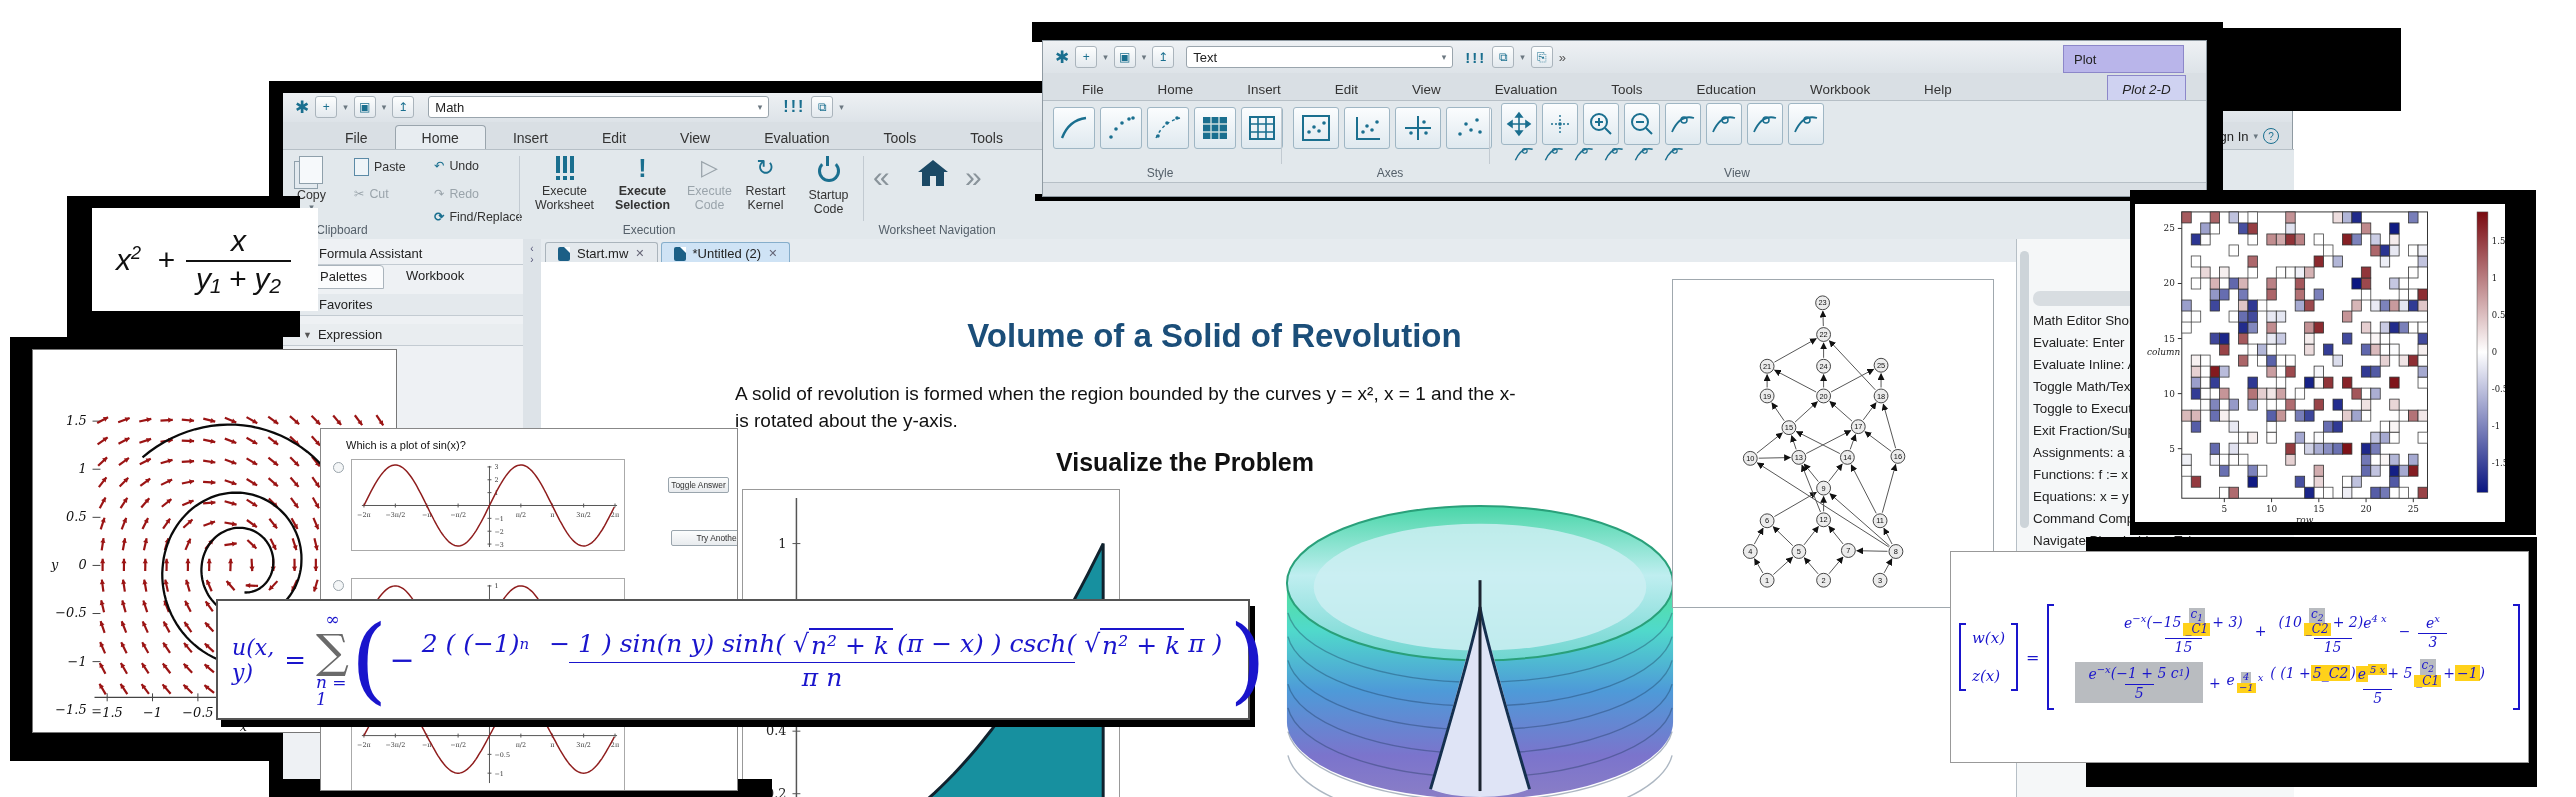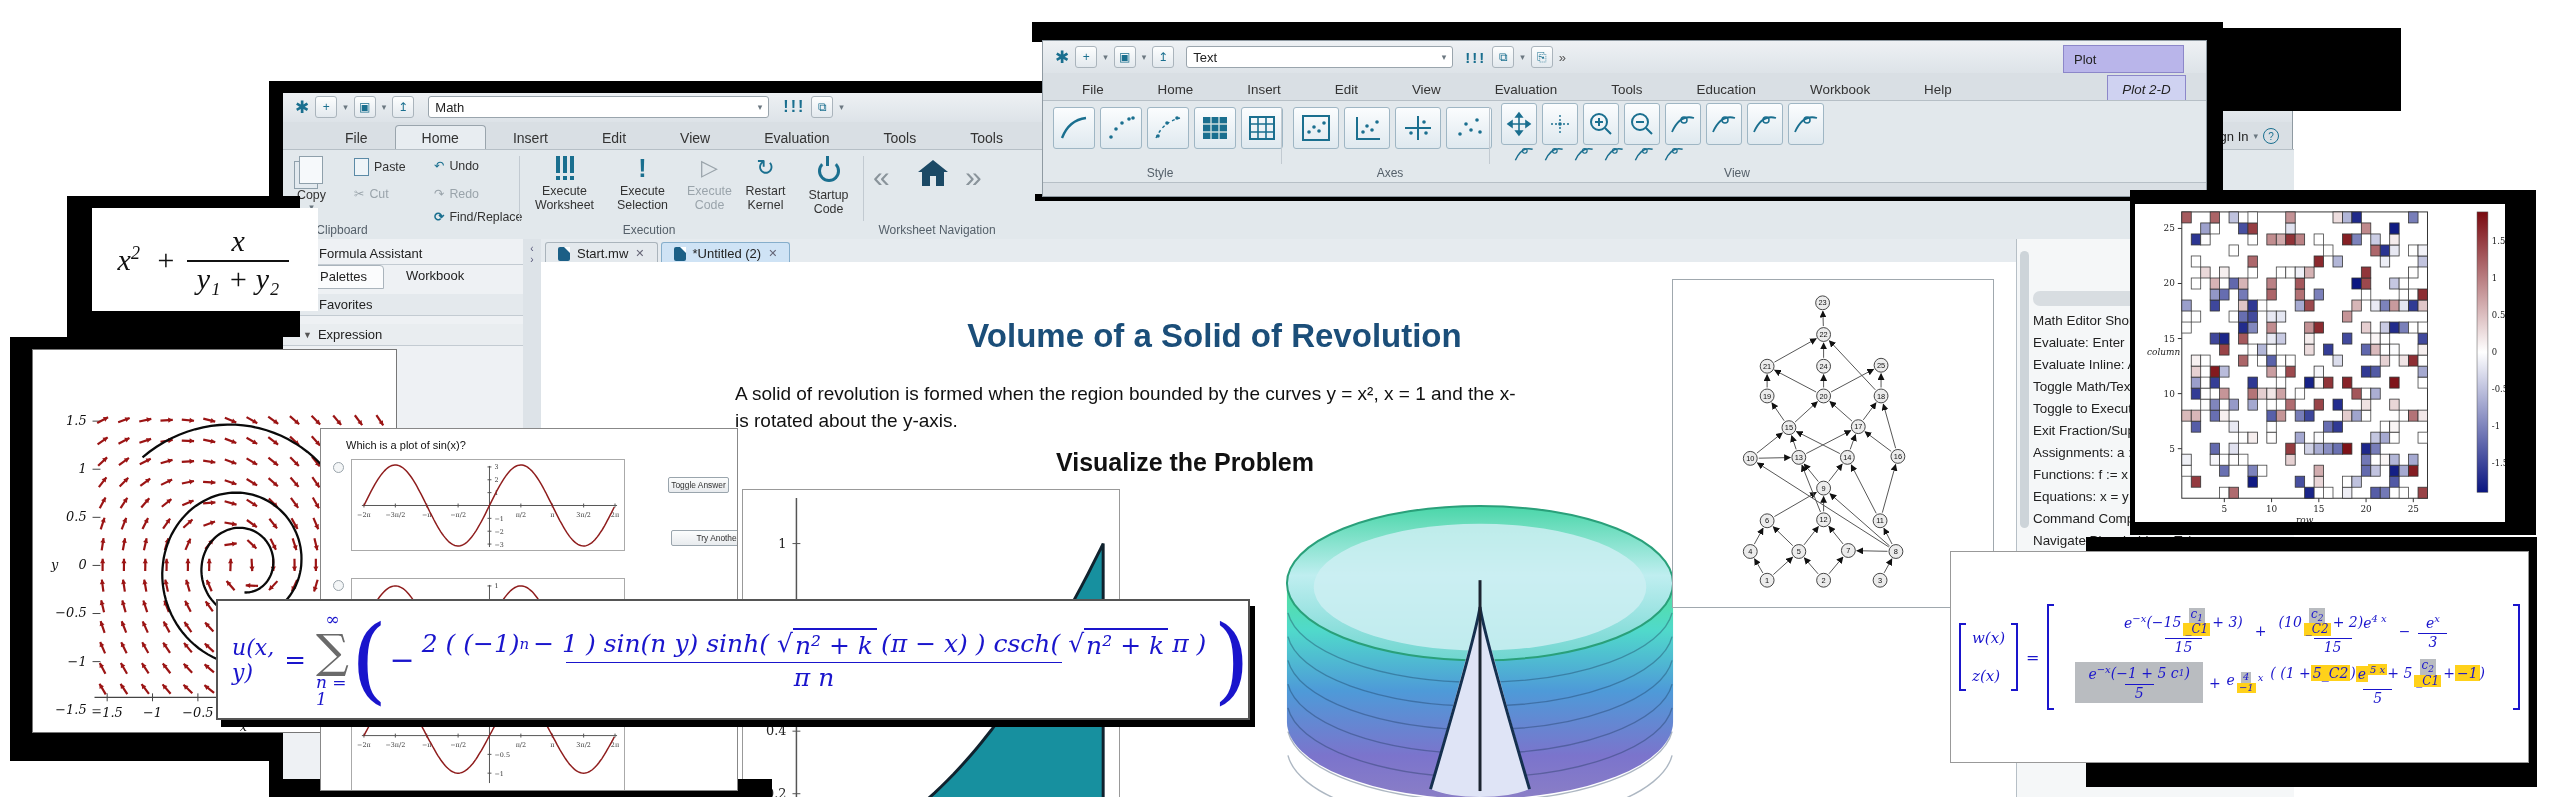--- a/index.html
+++ b/index.html
@@ -37,21 +37,21 @@
   .power{width:16px;height:16px;border:3px solid #1a6f8f;border-radius:50%;border-top-color:transparent;position:relative;}
   .power:after{content:"";position:absolute;left:5px;top:-7px;width:3px;height:10px;background:#1a6f8f;}
   .docico{width:12px;height:14px;background:#1b5f86;border-radius:2px;position:relative;}
   .docico:after{content:"";position:absolute;right:0;top:0;border:3px solid #fff;border-left-color:transparent;border-bottom-color:transparent;}
   .doctab{display:flex;align-items:center;gap:7px;padding:3px 12px;font-size:13px;border:1px solid #aab4bc;
           border-bottom:none;background:#e4e9ed;border-radius:3px 3px 0 0;}
   .doctab.active{background:#cfe3f5;border-color:#86aecb;}
   .srow{position:absolute;left:0;right:0;border-bottom:1px solid #c3cbd2;background:#eef1f4;
         font-size:13px;display:flex;align-items:center;padding-left:36px;box-sizing:border-box;}
   .card{position:absolute;background:#fff;box-sizing:border-box;}
-  .serif{font-family:Liberation Serif, serif;}
+  .serif{font-family:Liberation Sans, sans-serif;}
   .mathblue{color:#1a15cc;font-family:"DejaVu Serif",serif;font-style:italic;}
   .hl{background:#ffd11a;padding:0 2px;color:#1a15cc;}
   .gr{background:#b9bcc0;padding:0 2px;color:#1a15cc;}
   .stack{display:inline-flex;flex-direction:column;align-items:center;line-height:1.05;font-size:12px;vertical-align:middle;margin:0 2px;}
   .frac{display:inline-flex;flex-direction:column;align-items:center;vertical-align:middle;margin:0 3px;}
   .frac .num{display:flex;align-items:center;padding:0 4px;}
   .frac .den{border-top:1.5px solid #1a15cc;padding:0 10px;margin-top:2px;text-align:center;}
   .sqbr{width:7px;align-self:stretch;border:2px solid #1a15cc;box-sizing:border-box;}
   .sqbr.l{border-right:none;}  .sqbr.r{border-left:none;}
   .sqrt{border-top:2.2px solid #1a15cc;padding:1px 4px 0 2px;}
@@ -132,21 +132,21 @@
         <span class="teal" style="font-weight:bold;">⟳</span>
           <span>Find/Replace</span>
         </div>
       <div class="gsep" style="left:236px;"></div>
       <div class="rbtn" style="left:251px;top:6px;width:61px;">
         <span class="execbars"></span>
         <span style="margin-top:4px;text-align:center;line-height:1.15;">Execute Worksheet</span>
         </div>
       <div class="rbtn" style="left:329px;top:6px;width:61px;">
         <span class="teal" style="font-size:25px;font-weight:bold;line-height:24px;">!</span>
-        <span style="margin-top:4px;text-align:center;line-height:1.15;">Execute Selection</span>
+        <span style="margin-top:4px;text-align:center;line-height:1.15;font-weight:bold;">Execute Selection</span>
         </div>
       <div class="rbtn gray" style="left:398px;top:6px;width:57px;">
         <span style="font-size:22px;line-height:24px;">▷</span>
         <span style="margin-top:4px;text-align:center;line-height:1.15;">Execute Code</span>
         </div>
       <div class="rbtn" style="left:454px;top:6px;width:57px;">
         <span class="teal" style="font-size:22px;line-height:24px;">↻</span>
         <span style="margin-top:4px;text-align:center;line-height:1.15;">Restart Kernel</span>
         </div>
       <div class="rbtn" style="left:517px;top:6px;width:57px;">
@@ -1437,21 +1437,21 @@
       <span style="font-size:17px;color:#1a15cc;">∞</span>
       <span style="font-size:46px;color:#6a6a6a;">∑</span>
       <span class="mathblue" style="font-size:17px;">n = 1</span>
       </span>
     <span class="mathblue" style="font-size:94px;font-style:normal;font-weight:200;margin:0 2px;">(</span>
     <span class="mathblue" style="font-size:30px;font-style:normal;">−</span>
     <span class="frac mathblue" style="font-size:25px;flex:1;">
       <span class="num" style="white-space:nowrap;">
         <span>2 ( (−1)</span>
           <sup style="font-size:15px;">n</sup>
-        <span style="margin-left:4px;">− 1 )  sin(n y)  sinh( √</span>
+        <span style="margin-left:20px;">− 1 )  sin(n y)  sinh( √</span>
         <span class="sqrt">n² + k</span>
         <span style="margin-left:4px;">(π − x) )  csch( √</span>
         <span class="sqrt">n² + k</span>
         <span style="margin-left:4px;">π )</span>
         </span>
       <span class="den" style="width:60%;">π n</span>
       </span>
     <span class="mathblue" style="font-size:94px;font-style:normal;font-weight:200;">)</span>
   </div>
 

